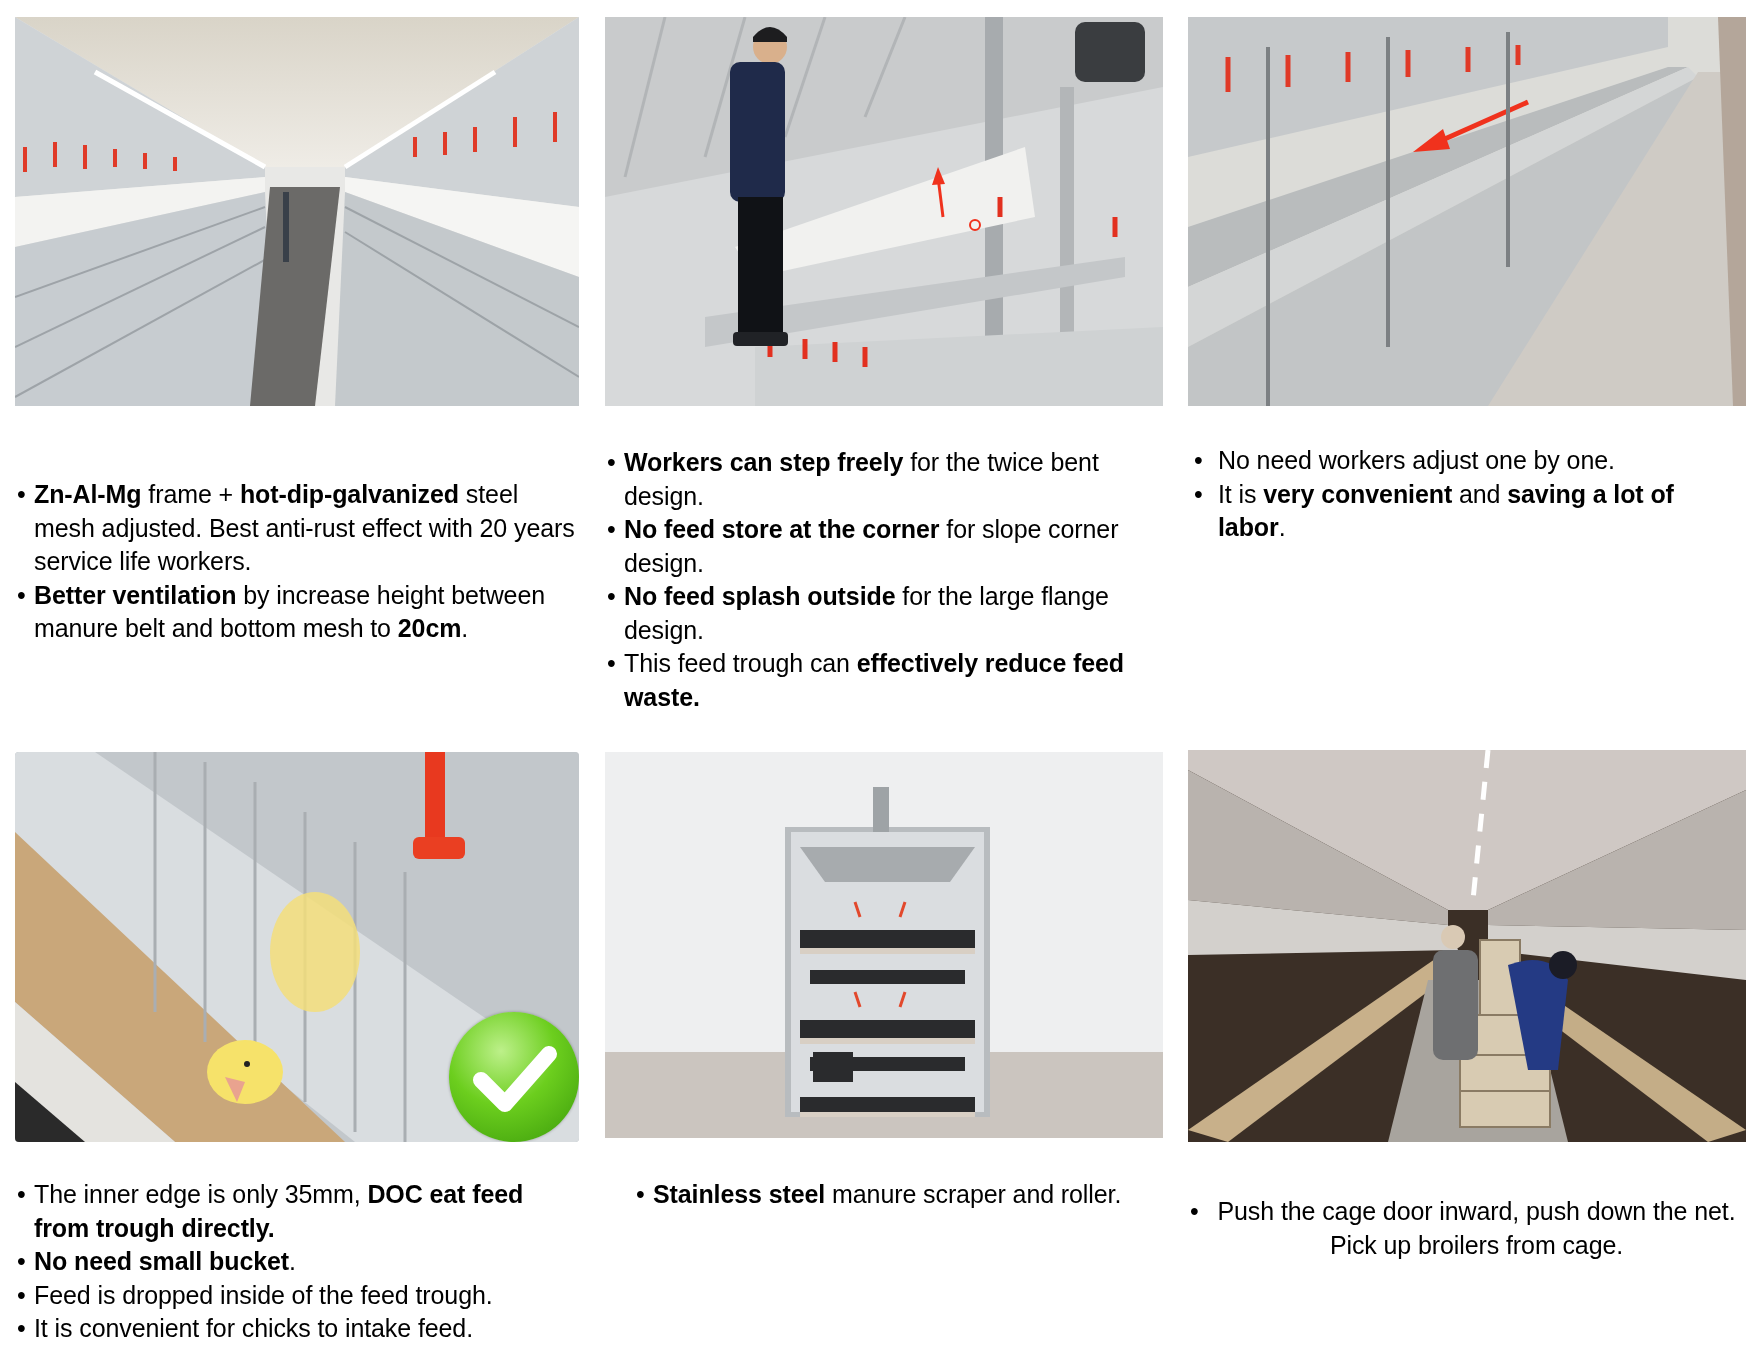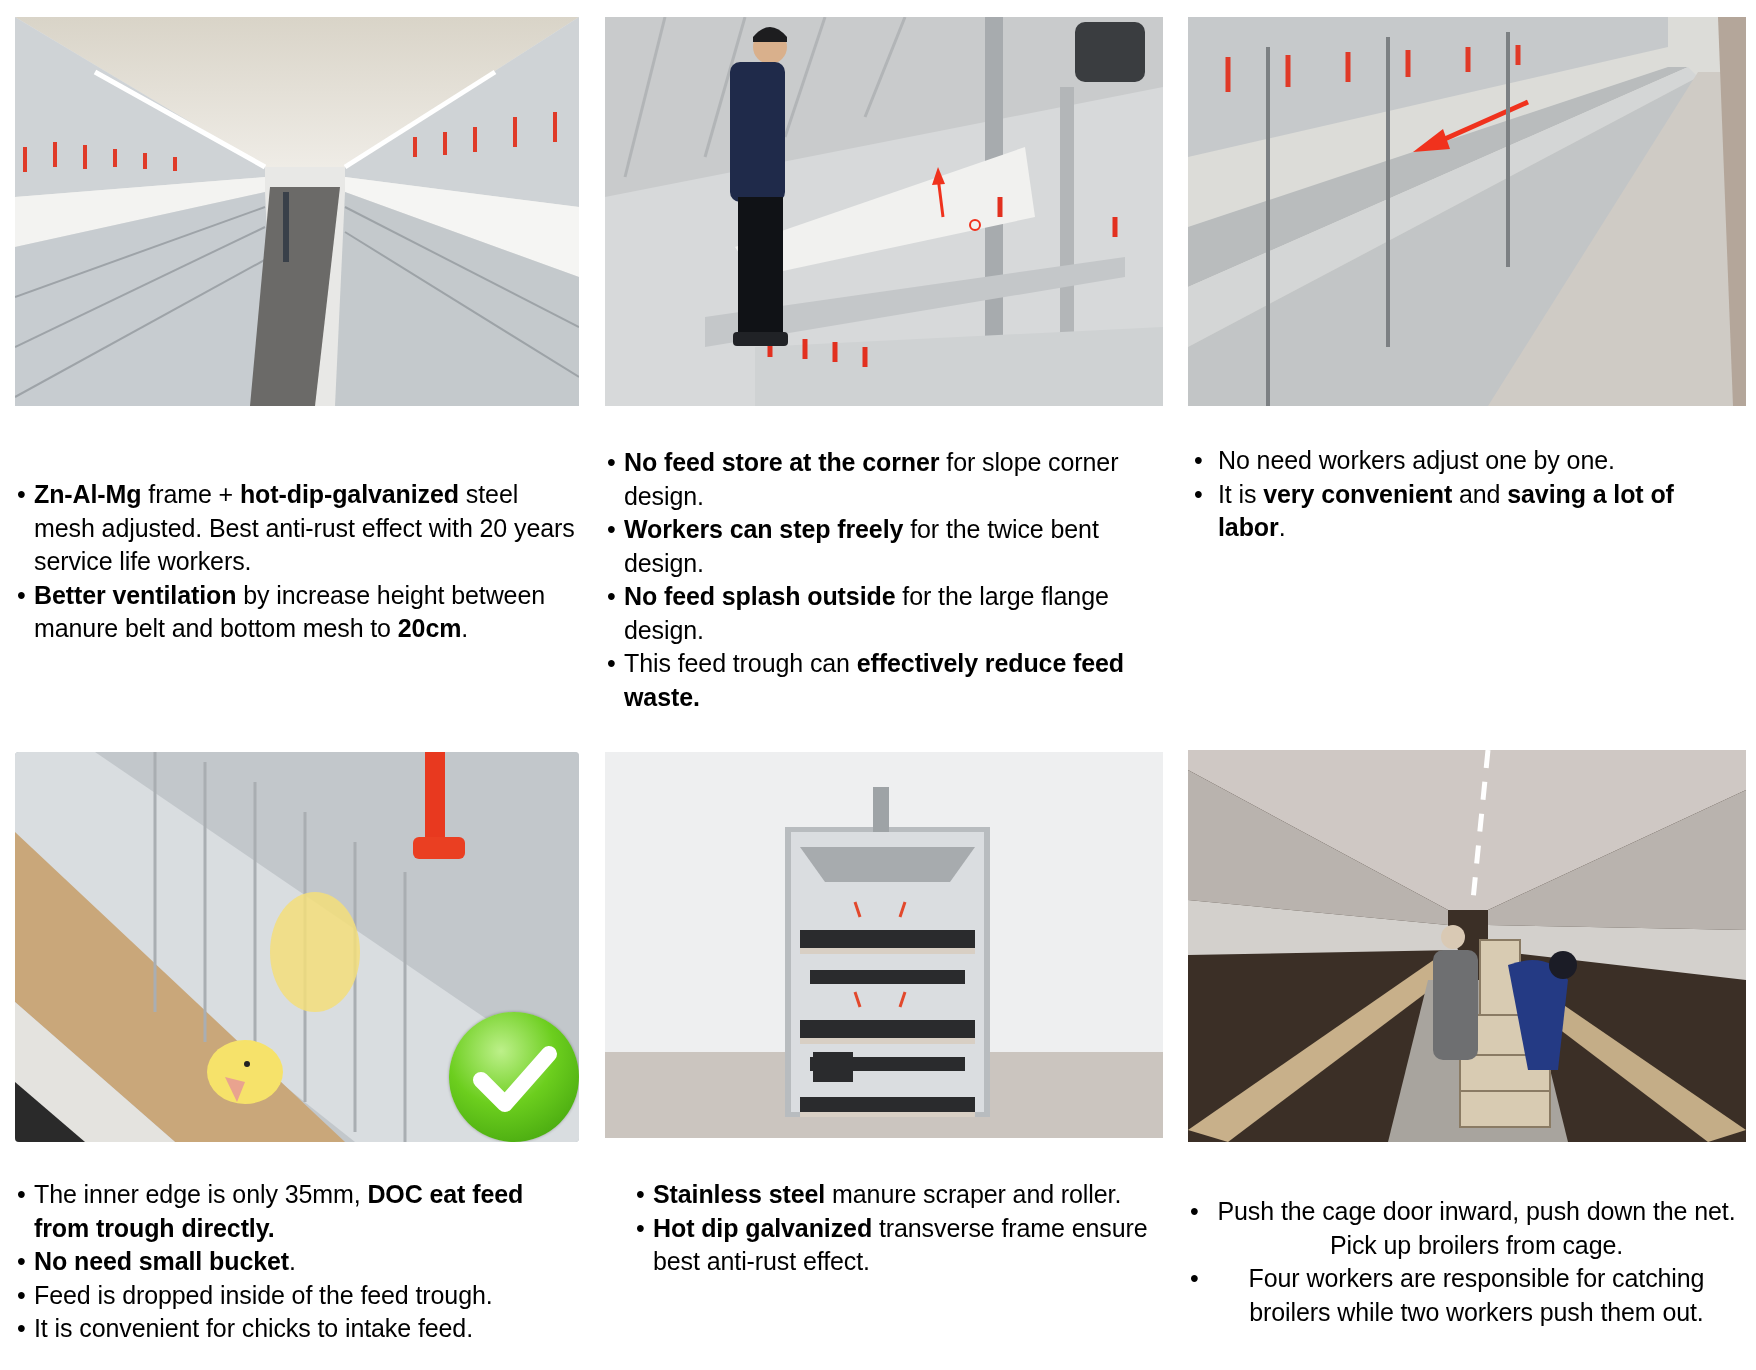--- a/index.html
+++ b/index.html
@@ -206,39 +206,37 @@
     <circle cx="375" cy="215" r="14" fill="#1b1c26"></circle>
   </svg>
 </div>
 
 <div class="caption" style="left:15px; top:478px; width:564px;">
   <div class="bullet"><b>Zn-Al-Mg</b><span> frame + </span><b>hot-dip-galvanized</b><span> steel mesh adjusted. Best anti-rust effect with 20 years service life workers.</span></div>
   <div class="bullet"><b>Better ventilation</b><span> by increase height between manure belt and bottom mesh to </span><b>20cm</b><span>.</span></div>
 </div>
 
 <div class="caption" style="left:605px; top:446px; width:520px;">
+  <div class="bullet"><b>Workers can step freely</b><span> for the twice bent design.</span></div>
   <div class="bullet"><b>No feed store at the corner</b><span> for slope corner design.</span></div>
-  <div class="bullet"><b>Workers can step freely</b><span> for the twice bent design.</span></div>
   <div class="bullet"><b>No feed splash outside</b><span> for the large flange design.</span></div>
   <div class="bullet"><span>This feed trough can </span><b>effectively reduce feed waste.</b></div>
 </div>
 
 <div class="caption" style="left:1188px; top:444px; width:558px;">
   <div class="bullet wide"><span>No need workers adjust one by one.</span></div>
   <div class="bullet wide"><span>It is </span><b>very convenient</b><span> and </span><b>saving a lot of labor</b><span>.</span></div>
 </div>
 
 <div class="caption" style="left:15px; top:1178px; width:540px;">
   <div class="bullet"><span>The inner edge is only 35mm, </span><b>DOC eat feed from trough directly.</b></div>
   <div class="bullet"><b>No need small bucket</b><span>.</span></div>
   <div class="bullet"><span>Feed is dropped inside of the feed trough.</span></div>
   <div class="bullet"><span>It is convenient for chicks to intake feed.</span></div>
 </div>
 
 <div class="caption" style="left:634px; top:1178px; width:558px;">
   <div class="bullet"><b>Stainless steel</b><span> manure scraper and roller.</span></div>
-  <div class="bullet"><b>Hot dip galvanized</b><span> transverse frame ensure best anti-rust effect.</span></div>
 </div>
 
 <div class="caption" style="left:1188px; top:1195px; width:558px;text-align:center;">
   <div class="bullet"><span>Push the cage door inward, push down the net. Pick up broilers from cage.</span></div>
-  <div class="bullet"><span>Four workers are responsible for catching broilers while two workers push them out.</span></div>
 </div>
 
 </body></html>

